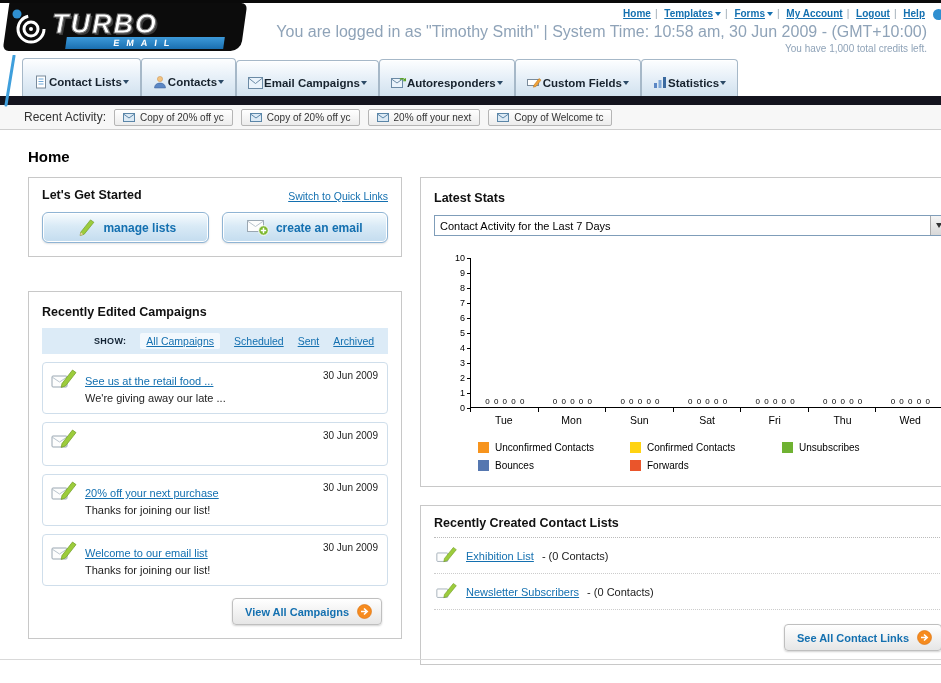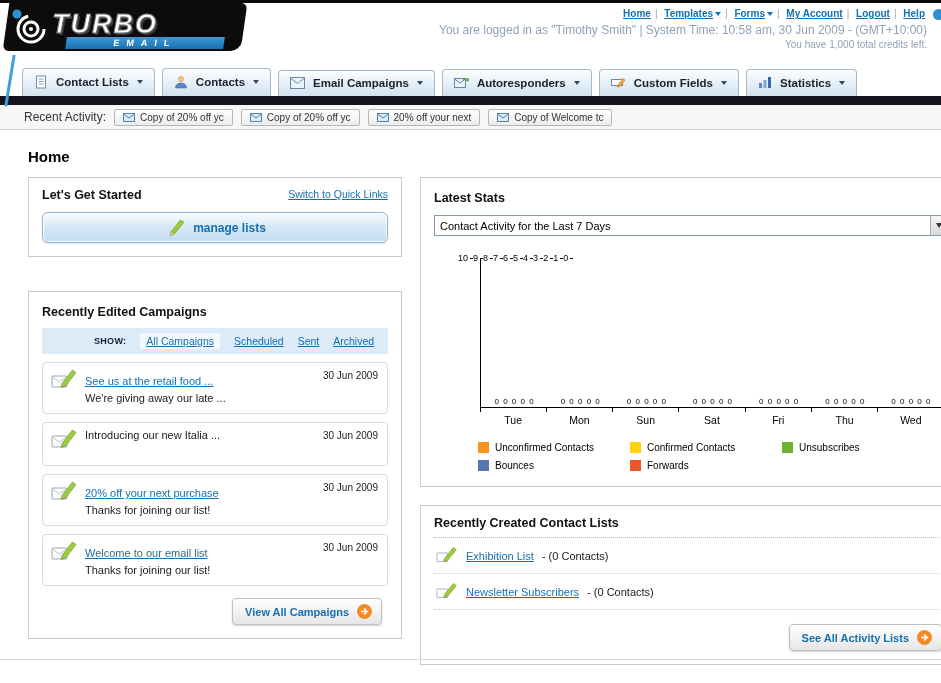--- a/index.html
+++ b/index.html
@@ -36,28 +36,28 @@
   .logo-email-strip span { color:#fff; font-size: 9px; font-weight: bold; letter-spacing: 7px; }
   .logo-swirl { position: absolute; left: 8px; top: 6px; }
   .logo-tail { position: absolute; left: 2px; top: 52px; z-index: 6; }
   .blue-dot { position: absolute; right: -3px; top: 6px; width: 11px; height: 11px; border-radius: 50%; background: #2f8fd0; }
 
   .top-right { position: absolute; right: 14px; top: 5px; text-align: right; }
   .top-links { font-size: 10px; font-weight: bold; white-space: nowrap; }
   .top-links a { margin: 0 2px; }
   .top-links .sep { color: #9aa7b2; font-weight: normal; margin: 0 2px; }
   .caret-dn { display:inline-block; width:0; height:0; border-left:3px solid transparent; border-right:3px solid transparent; border-top:4px solid #1470b0; margin-left:2px; vertical-align: middle; }
-  .login-info { margin-top: 4px; font-size: 12px; color: #8fa3b8; }
+  .login-info { margin-top: 4px; font-size: 16px; color: #8fa3b8; }
   .credits { margin-top: 2px; font-size: 10px; color: #8fa3b8; }
 
   
   .navtabs { height: 31px; padding-left: 22px; display: flex; align-items: flex-end; background: #fff; position: relative; }
   .nav-tab {
-    display: inline-flex; align-items: center; gap: 8px;
-    padding: 6px 11px 7px; margin-right: 7px;
+    display: inline-flex; align-items: center; gap: 1px;
+    padding: 16px 11px 7px; 
     background: linear-gradient(#fdfeff, #e4eef7 55%, #d2e2ef);
     border: 1px solid #a6b8c8; border-bottom: none; border-radius: 4px 4px 0 0;
     box-shadow: inset 0 1px 0 #fff;
     font-size: 11.5px; font-weight: bold; color: #17222d; white-space: nowrap;
   }
   .nav-caret { width:0; height:0; border-left:3px solid transparent; border-right:3px solid transparent; border-top:4px solid #2c4a66; }
   .darkbar { height: 9px; background: #14141e; }
 
   
   .activity-bar {
@@ -73,21 +73,21 @@
 
   
   main { padding: 8px 28px 0; }
   .page-title { font-size: 15px; font-weight: bold; color: #000; margin: 10px 0 12px; }
   .columns { display: flex; gap: 18px; align-items: flex-start; }
   .col-left { width: 374px; flex: none; }
   .col-right { flex: 1; }
 
   .panel { border: 1px solid #c8c8c8; background: #fff; padding: 10px 13px 13px; }
   .panel-title { font-size: 12.5px; font-weight: bold; color: #111; }
-  .panel-head { display: flex; justify-content: space-between; align-items: flex-start; }
+  .panel-head { display: flex; justify-content: space-between; align-items: flex-end; }
   .switch-link { font-size: 10.5px; }
 
   .gs-buttons { display: flex; gap: 13px; margin-top: 10px; }
   .gs-btn {
     flex: 1; height: 31px; display: flex; align-items: center; justify-content: center; gap: 7px;
     border: 1px solid #8fb4d4; border-radius: 6px;
     background: linear-gradient(#f8fcfe, #d9eaf6 45%, #c3dcef);
     box-shadow: inset 0 0 0 1px #fff, 0 1px 2px rgba(0,0,0,.12);
     font-size: 12px; font-weight: bold; color: #1470b0;
   }
@@ -125,21 +125,21 @@
   .select-text { font-size: 11px; padding-left: 5px; color: #000; }
   .select-arrow {
     width: 17px; height: 19px; border-left: 1px solid #aaa;
     background: linear-gradient(#f5f5f5, #d8d8d8);
     display: flex; align-items: center; justify-content: center;
   }
   .select-arrow i { width:0; height:0; border-left:3.5px solid transparent; border-right:3.5px solid transparent; border-top:5px solid #333; }
 
   .chart { margin: 22px 4px 0 14px; }
   .chart-body { display: flex; }
-  .y-axis { width: 22px; display: flex; justify-content: space-between; height: 159px; margin-top: -4.5px; margin-left: 10px; }
+  .y-axis { width: 22px; display: flex; flex-direction: column; justify-content: space-between; height: 159px; margin-top: -4.5px; }
   .ytick { display: flex; align-items: center; justify-content: flex-end; gap: 2px; font-size: 9px; color:#000; height: 9px; line-height: 9px; }
   .ytick::after { content: ""; width: 3px; height: 1px; background: #000; }
   .plot-wrap { flex: 1; }
   .plot { height: 150px; border-left: 1px solid #000; border-bottom: 1px solid #000; display: flex; }
   .cgroup { flex: 1; position: relative; }
   .zeros { position: absolute; bottom: 1px; width: 100%; text-align: center; font-size: 8px; color: #000; white-space: nowrap; word-spacing: 2px; }
   .x-ticks { display: flex; height: 4px; border-left: 1px solid #000; }
   .x-ticks div { flex: 1; border-right: 1px solid #000; }
   .x-labels { display: flex; margin-top: 2px; }
   .x-labels div { flex: 1; text-align: center; font-size: 10.5px; color: #000; }
@@ -296,20 +296,29 @@
           <a class="switch-link" data-interactable="true">Switch to Quick Links</a>
         </div>
         <div class="gs-buttons">
           <div class="gs-btn" data-interactable="true">
             <svg width="22" height="19" viewBox="0 0 26 22" data-interactable="false">
                 <path d="M8 16.5L19.5 2l4 2.8L12 19l-4.6 1.4z" fill="#9ccc3c" stroke="#6d9a1f" stroke-width="0.8"></path>
                 <path d="M8 16.5l-.9 3.9 3.9-1.2" fill="#e8d9a8" stroke="#b0a060" stroke-width="0.5"></path>
               </svg>
             <span data-interactable="false">manage lists</span>
           </div>
+          <div class="gs-btn" data-interactable="true">
+            <svg width="22" height="17" viewBox="0 0 22 17" data-interactable="false">
+                <rect x="0.5" y="1.5" width="16" height="11" fill="#fdfdfd" stroke="#9aa7b2"></rect>
+                <path d="M0.5 2l8 5.5 8-5.5" fill="none" stroke="#b9c4cd"></path>
+                <circle cx="16.5" cy="11.5" r="4.8" fill="#7cb82f" stroke="#fff" stroke-width="1"></circle>
+                <path d="M16.5 8.8v5.4M13.8 11.5h5.4" stroke="#fff" stroke-width="1.5"></path>
+              </svg>
+            <span data-interactable="false">create an email</span>
+          </div>
         </div>
       </section>
 
       <section class="panel campaigns" data-interactable="false">
         <span class="panel-title" data-interactable="false">Recently Edited Campaigns</span>
         <div class="tabstrip" data-interactable="false">
           <span class="show-label" data-interactable="false">SHOW:</span>
           <a class="active" data-interactable="true">All Campaigns</a>
           <a data-interactable="true">Scheduled</a>
           <a data-interactable="true">Sent</a>
@@ -329,21 +338,20 @@
           <span class="c-date" data-interactable="false">30 Jun 2009</span>
         </div>
 
         <div class="campaign-row" data-interactable="false">
           <svg width="26" height="22" viewBox="0 0 26 22" data-interactable="false">
               <rect x="1" y="8" width="15" height="11" rx="1" fill="#fdfdfd" stroke="#9aa7b2"></rect>
               <path d="M1 9l7.5 5L16 9" fill="none" stroke="#b9c4cd"></path>
               <path d="M11 15.5L21.5 2l3.5 2.6L14.5 18l-4.3 1.4z" fill="#9ccc3c" stroke="#6d9a1f" stroke-width="0.7"></path>
             </svg>
           <div class="c-texts">
-            <div class="c-sub" data-interactable="false">Introducing our new Italia ...</div>
           </div>
           <span class="c-date" data-interactable="false">30 Jun 2009</span>
         </div>
 
         <div class="campaign-row" data-interactable="false">
           <svg width="26" height="22" viewBox="0 0 26 22" data-interactable="false">
               <rect x="1" y="8" width="15" height="11" rx="1" fill="#fdfdfd" stroke="#9aa7b2"></rect>
               <path d="M1 9l7.5 5L16 9" fill="none" stroke="#b9c4cd"></path>
               <path d="M11 15.5L21.5 2l3.5 2.6L14.5 18l-4.3 1.4z" fill="#9ccc3c" stroke="#6d9a1f" stroke-width="0.7"></path>
             </svg>
@@ -525,21 +533,21 @@
           <svg width="22" height="19" viewBox="0 0 26 22" data-interactable="false">
               <rect x="1" y="8" width="13" height="10" rx="1" fill="#fdfdfd" stroke="#9aa7b2"></rect>
               <path d="M10 14.5L20.5 1.5l3.5 2.6L13.5 17l-4.3 1.4z" fill="#9ccc3c" stroke="#6d9a1f" stroke-width="0.7"></path>
             </svg>
           <a data-interactable="true">Newsletter Subscribers</a>
           <span data-interactable="false">- (0 Contacts)</span>
         </div>
 
         <div class="see-all-row">
           <span class="pill-btn" data-interactable="true">
-            <span data-interactable="false">See All Activity Lists</span>
+            <span data-interactable="false">See All Contact Links</span>
             <svg width="15" height="15" viewBox="0 0 15 15" data-interactable="false">
                 <circle cx="7.5" cy="7.5" r="7" fill="#f68b1f" stroke="#d96f0a" stroke-width="0.6"></circle>
                 <path d="M4 7.5h5M7 4.5l3.2 3-3.2 3" fill="none" stroke="#fff" stroke-width="1.6"></path>
               </svg>
           </span>
         </div>
       </section>
     </div>
   </div>
 </main>

